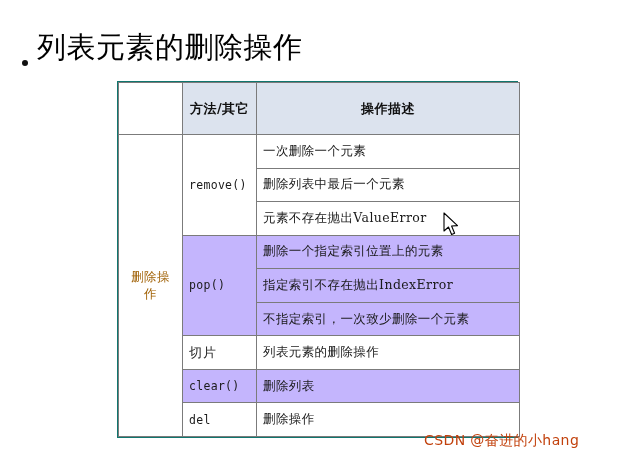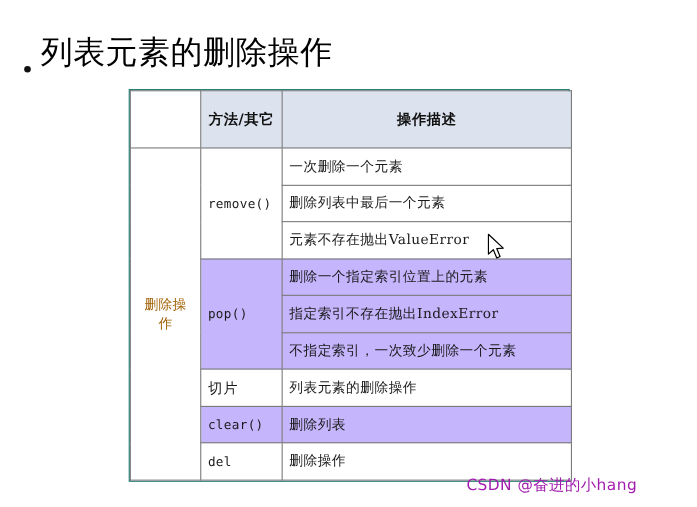--- a/index.html
+++ b/index.html
@@ -137,21 +137,21 @@
     pointer-events: none;
   }
 
   
   .watermark {
     position: absolute;
     left: 424px;
     top: 432px;
     font-family: "DejaVu Sans", "Liberation Sans", sans-serif;
     font-size: 14px;
-    color: #a21caf;
+    color: #c2410c;
     white-space: nowrap;
     letter-spacing: 0.4px;
   }
 </style>
 </head>
 <body>
 
 <div class="slide-title">
   <span class="bullet-dot"></span>
   <span class="title-text">列表元素的删除操作</span>

